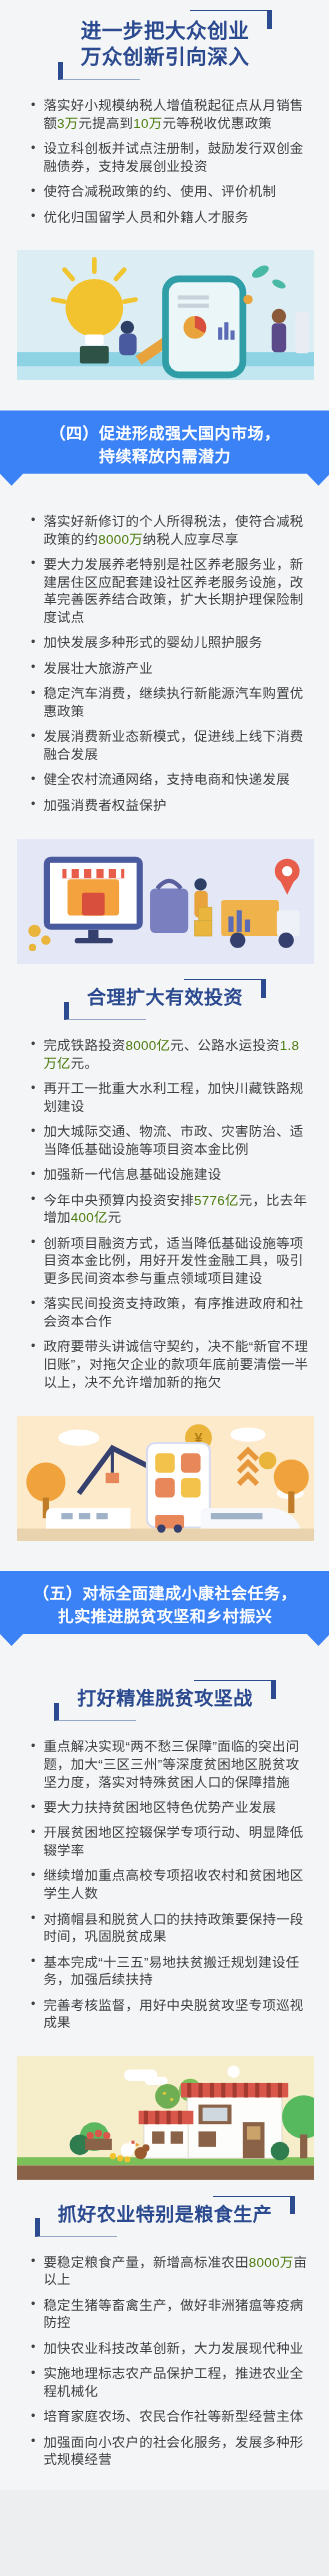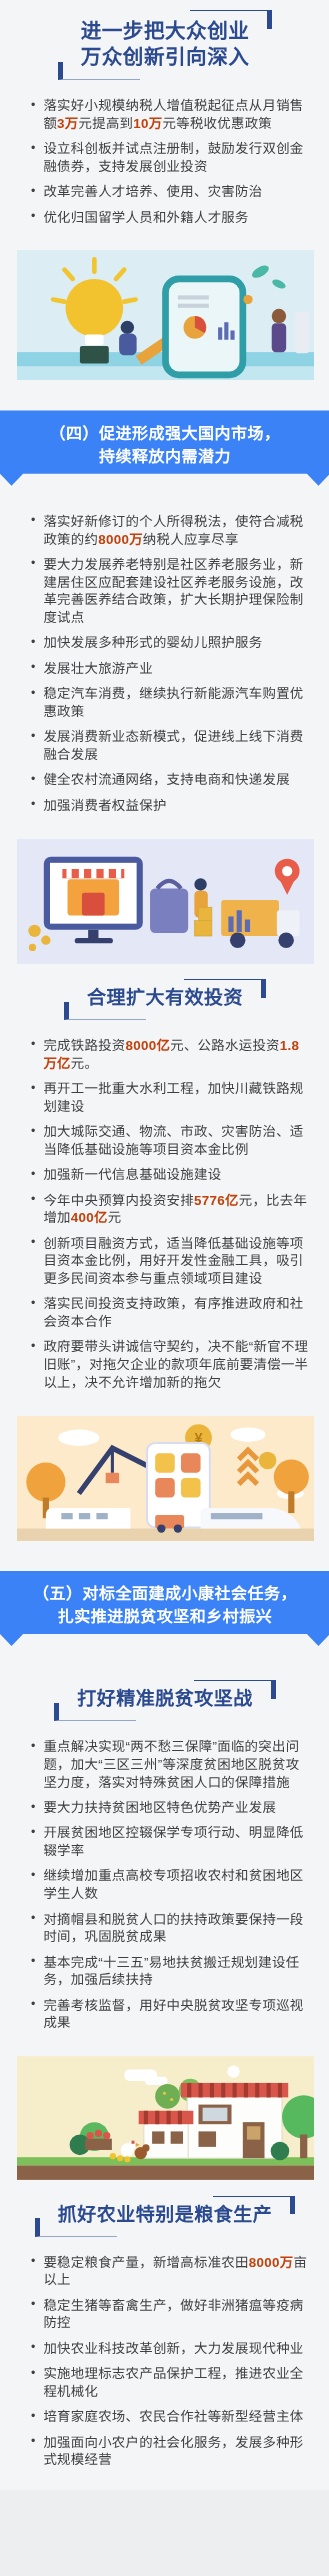--- a/index.html
+++ b/index.html
@@ -14,21 +14,21 @@
   .corner-tr{position:absolute;top:-7.2px;right:-23px;width:77px;height:17.5px;
              border-top:1.5px solid #2b4a8f;border-right:5.2px solid #2b4a8f;}
   .corner-bl{position:absolute;bottom:-9.3px;left:-23px;width:77px;height:17.5px;
              border-bottom:1.5px solid #95a6c8;border-left:5.2px solid #2b4a8f;}
 
   
   .bullets{list-style:none;margin:0;padding:3.1px 18.5px 13.4px 31px;}
   .bullets li{position:relative;font-size:13.4px;line-height:1.32;margin-bottom:7.7px;
               padding-left:12.4px;letter-spacing:0.3px;}
   .bullets li::before{content:"\2022";position:absolute;left:0;top:-0.5px;font-size:12.4px;color:#3e3f42;}
-  .hl{color:#c2410c;font-weight:700;}
+  .hl{color:#4d7c0f;font-weight:400;}
 
   
   .banner{margin:30px 0 24px;background:#3b82f6;color:#fff;font-weight:700;font-size:16px;
           line-height:1.42;text-align:center;padding:12.4px 7.2px 17.5px;letter-spacing:0.5px;
           clip-path:polygon(0 0,100% 0,100% 84%,96.5% 100%,93% 84%,7% 84%,3.5% 100%,0 84%);}
 
   
   .illus{display:block;width:297px;margin:3.1px auto 5.2px;}
 </style>
 </head>
@@ -40,21 +40,21 @@
     <div class="sec-title">
       <span class="corner-tr"></span>
       <span class="corner-bl"></span>
       <div>进一步把大众创业</div>
       <div>万众创新引向深入</div>
     </div>
   </div>
   <ul class="bullets">
       <li><span>落实好小规模纳税人增值税起征点从月销售额</span><span class="hl">3万</span><span>元提高到</span><span class="hl">10万</span><span>元等税收优惠政策</span></li>
       <li><span>设立科创板并试点注册制，鼓励发行双创金融债券，支持发展创业投资</span></li>
-      <li><span>改革完善人才培养、使用、灾害防治</span></li>
+      <li><span>使符合减税政策的约、使用、评价机制</span></li>
       <li><span>优化归国留学人员和外籍人才服务</span></li>
     </ul>
 
   <svg class="illus" viewBox="0 0 576 252" height="130" aria-label="创业创新插画：灯笼泡、手机图表与上升箭头">
     <rect width="576" height="252" fill="#dcedf4"></rect>
     <rect y="198" width="576" height="28" fill="#8ed3e4"></rect>
     <rect y="226" width="576" height="26" fill="#c2e7f0"></rect>
     <g stroke="#f0c52f" stroke-width="9" stroke-linecap="round">
       <line x1="150" y1="18" x2="150" y2="42"></line>
         <line x1="92" y1="38" x2="108" y2="56"></line>

